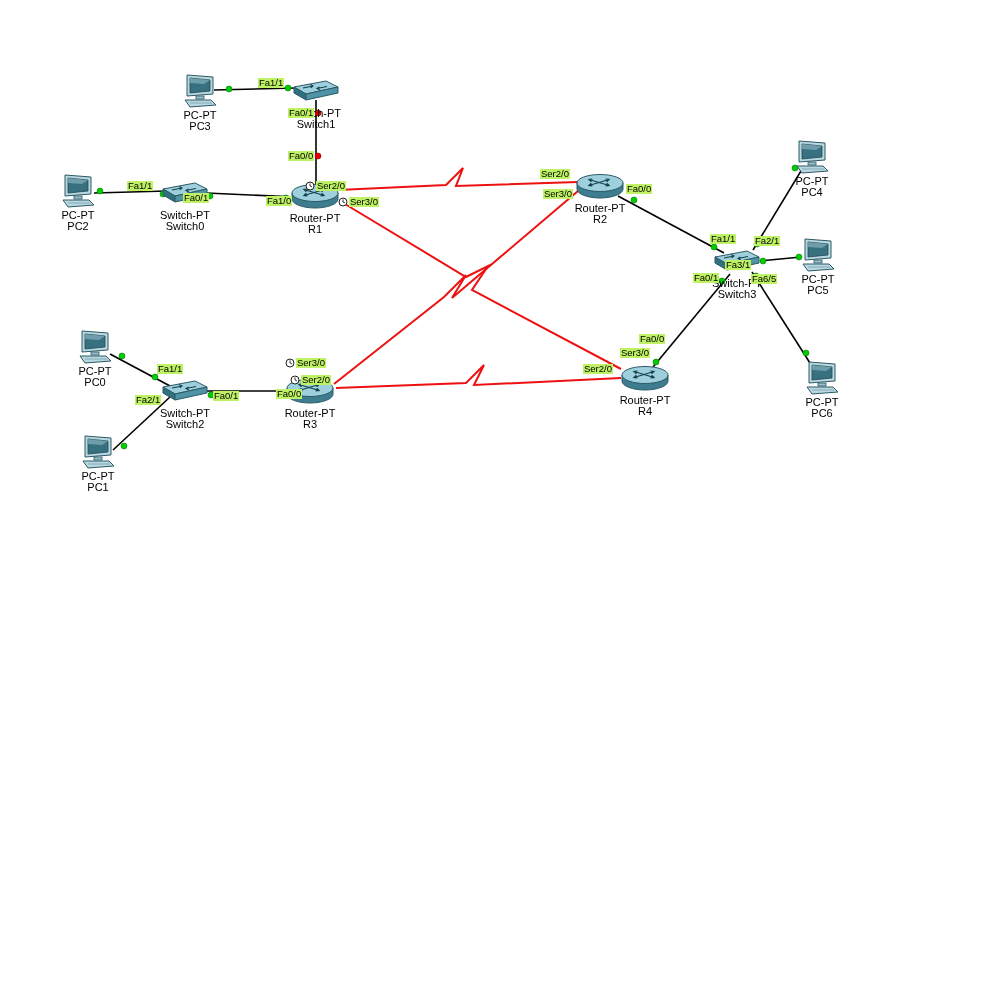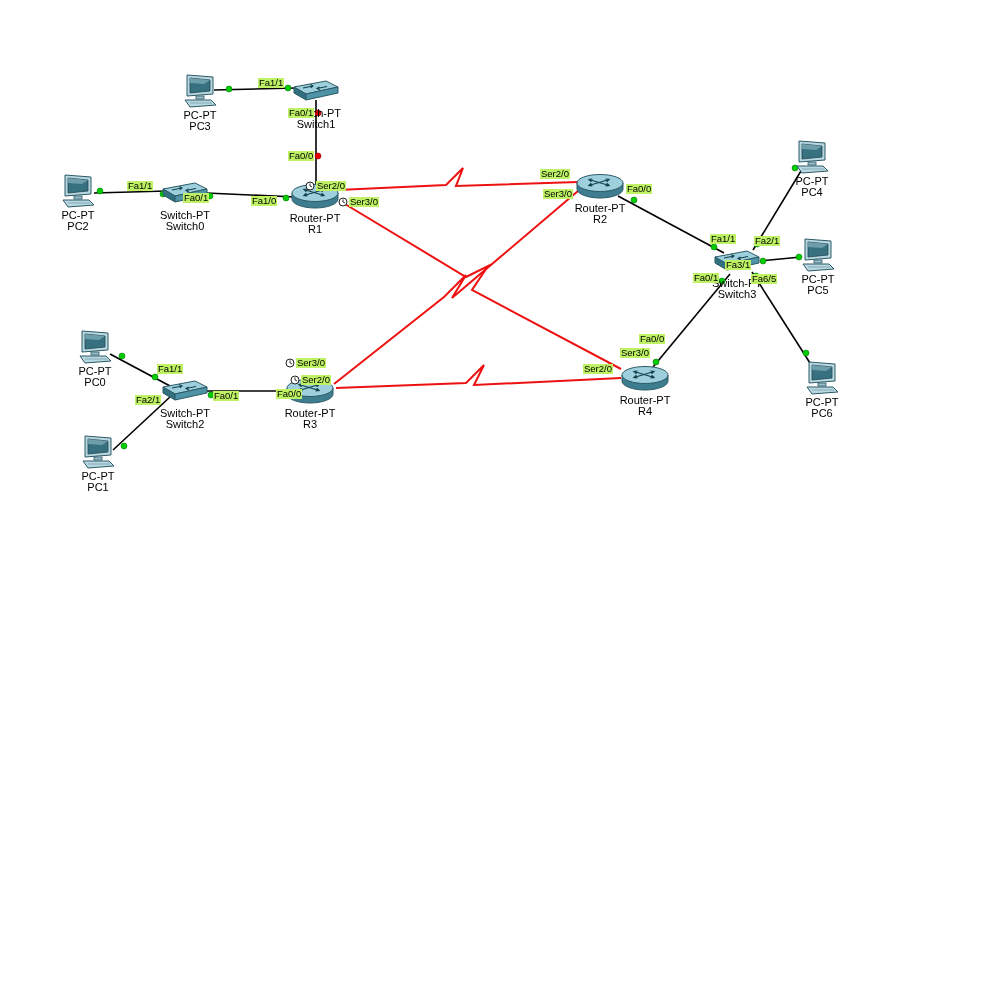--- a/index.html
+++ b/index.html
@@ -204,21 +204,21 @@
       </svg>
     <div class="dlabel">Router-PT</div>
     <div class="dlabel">R4</div>
   </div>
 
   <span class="plabel" style="left:258px;top:78px">Fa1/1</span>
   <span class="plabel" style="left:288px;top:108px">Fa0/1</span>
   <span class="plabel" style="left:288px;top:151px">Fa0/0</span>
   <span class="plabel" style="left:127px;top:181px">Fa1/1</span>
   <span class="plabel" style="left:183px;top:193px">Fa0/1</span>
-  <span class="plabel" style="left:251px;top:196px">Fa1/0</span>
+  <span class="plabel" style="left:266px;top:196px">Fa1/0</span>
   <span class="plabel" style="left:316px;top:181px">Ser2/0</span>
   <span class="plabel" style="left:540px;top:169px">Ser2/0</span>
   <span class="plabel" style="left:349px;top:197px">Ser3/0</span>
   <span class="plabel" style="left:620px;top:348px">Ser3/0</span>
   <span class="plabel" style="left:296px;top:358px">Ser3/0</span>
   <span class="plabel" style="left:543px;top:189px">Ser3/0</span>
   <span class="plabel" style="left:301px;top:375px">Ser2/0</span>
   <span class="plabel" style="left:583px;top:364px">Ser2/0</span>
   <span class="plabel" style="left:626px;top:184px">Fa0/0</span>
   <span class="plabel" style="left:710px;top:234px">Fa1/1</span>

